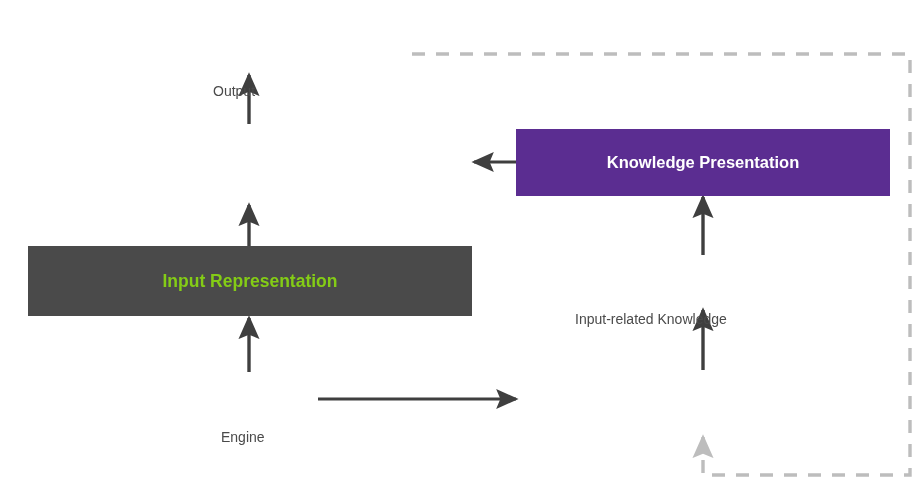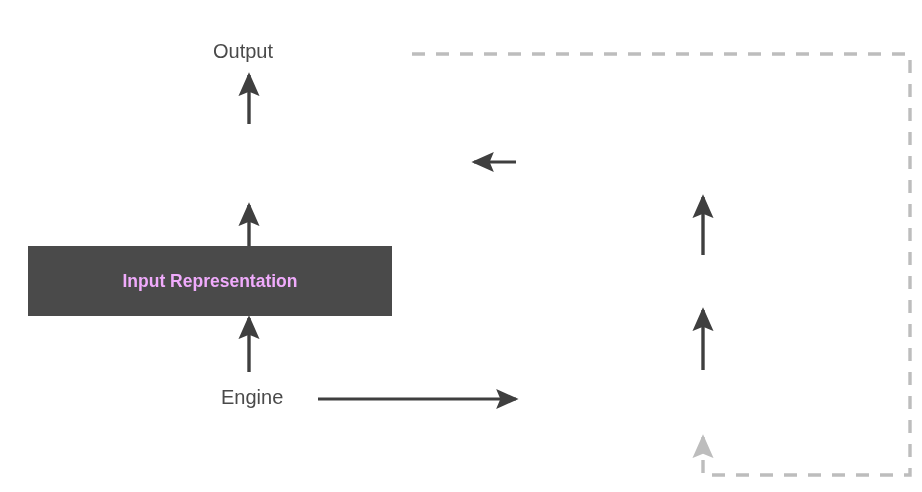--- a/index.html
+++ b/index.html
@@ -49,24 +49,24 @@
     color: #16213e;
     font-size: 17.5px;
     font-weight: bold;
     box-shadow: 0 3px 7px rgba(0,0,0,0.16), 0 1px 2px rgba(0,0,0,0.10);
   }
 
   
   #input-representation {
     left: 28px;
     top: 246px;
-    width: 364px;
+    width: 444px;
     height: 70px;
     background: #4a4a4a;
-    color: #f0abfc;
+    color: #84cc16;
     font-size: 17.5px;
     font-weight: bold;
   }
 
   
   #knowledge-presentation {
     left: 516px;
     top: 129px;
     width: 374px;
     height: 67px;
@@ -84,23 +84,24 @@
     height: 63px;
     background: #c3009e;
     color: #ffffff;
     font-size: 15.5px;
     font-weight: bold;
   }
 
   .plain-label {
     position: absolute;
     color: #4a4a4a;
-    font-size: 20px;
+    font-size: 14px;
     font-weight: normal;
     white-space: nowrap;
+    margin-top: 43px;
   }
   #label-output { left: 213px; top: 40px; }
   #label-input  { left: 221px; top: 386px; }
   #label-input-related-knowledge { left: 575px; top: 268px; }
 </style>
 </head>
 <body>
 
 <div id="canvas">
 
@@ -129,20 +130,24 @@
     <line x1="516" y1="162" x2="474" y2="162" stroke="#3f3f3f" stroke-width="3.2" marker-end="url(#arrow-dark)"></line>
 
     <path d="M412,54 L910,54 L910,475 L703,475 L703,437" fill="none" stroke="#bdbdbd" stroke-width="3.4" stroke-dasharray="13 11" marker-end="url(#arrow-gray)"></path>
   </svg>
 
 
   <div class="box" id="input-representation">
     <span class="box-text">Input Representation</span>
   </div>
 
+  <div class="box" id="knowledge-presentation">
+    <span class="box-text">Knowledge Presentation</span>
+  </div>
 
 
   <div class="plain-label" id="label-output">Output</div>
 
   <div class="plain-label" id="label-input">Engine</div>
 
+  <div class="plain-label" id="label-input-related-knowledge">Input-related Knowledge</div>
 
 </div>
 
 </body></html>

